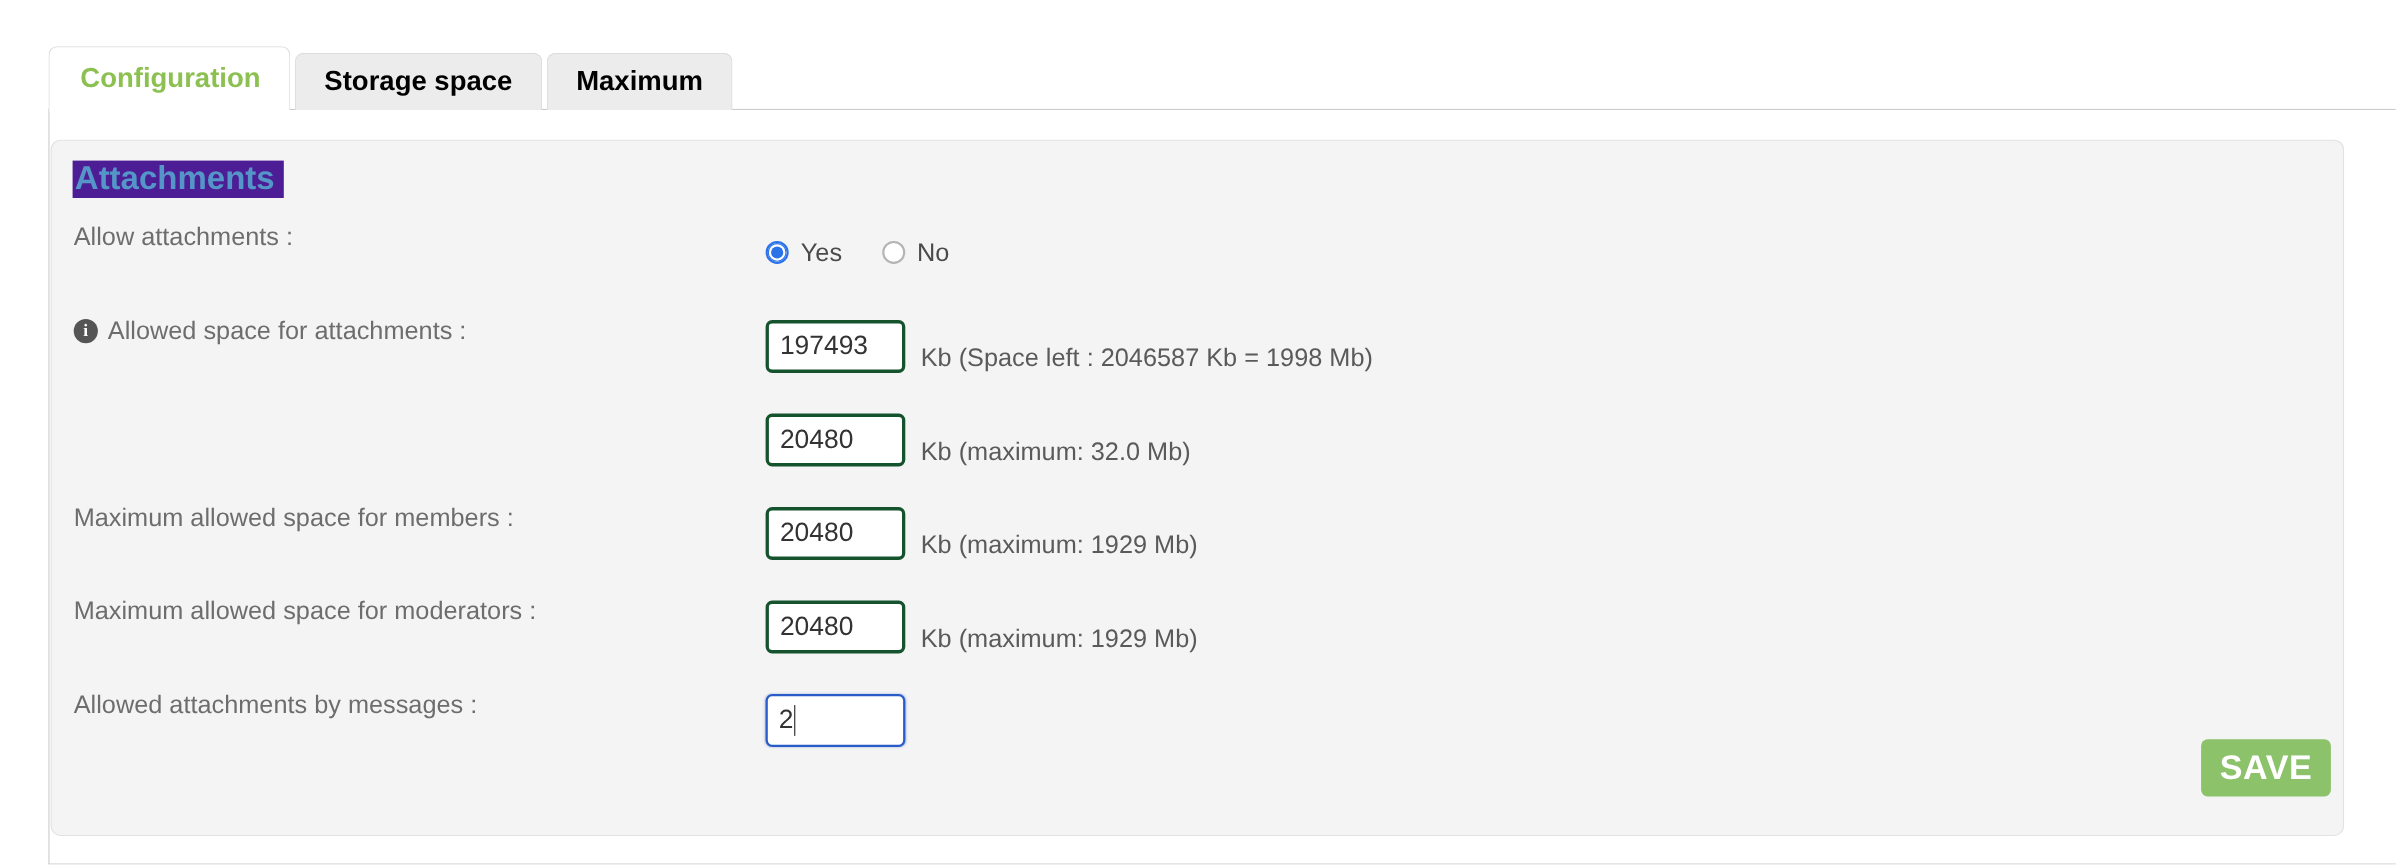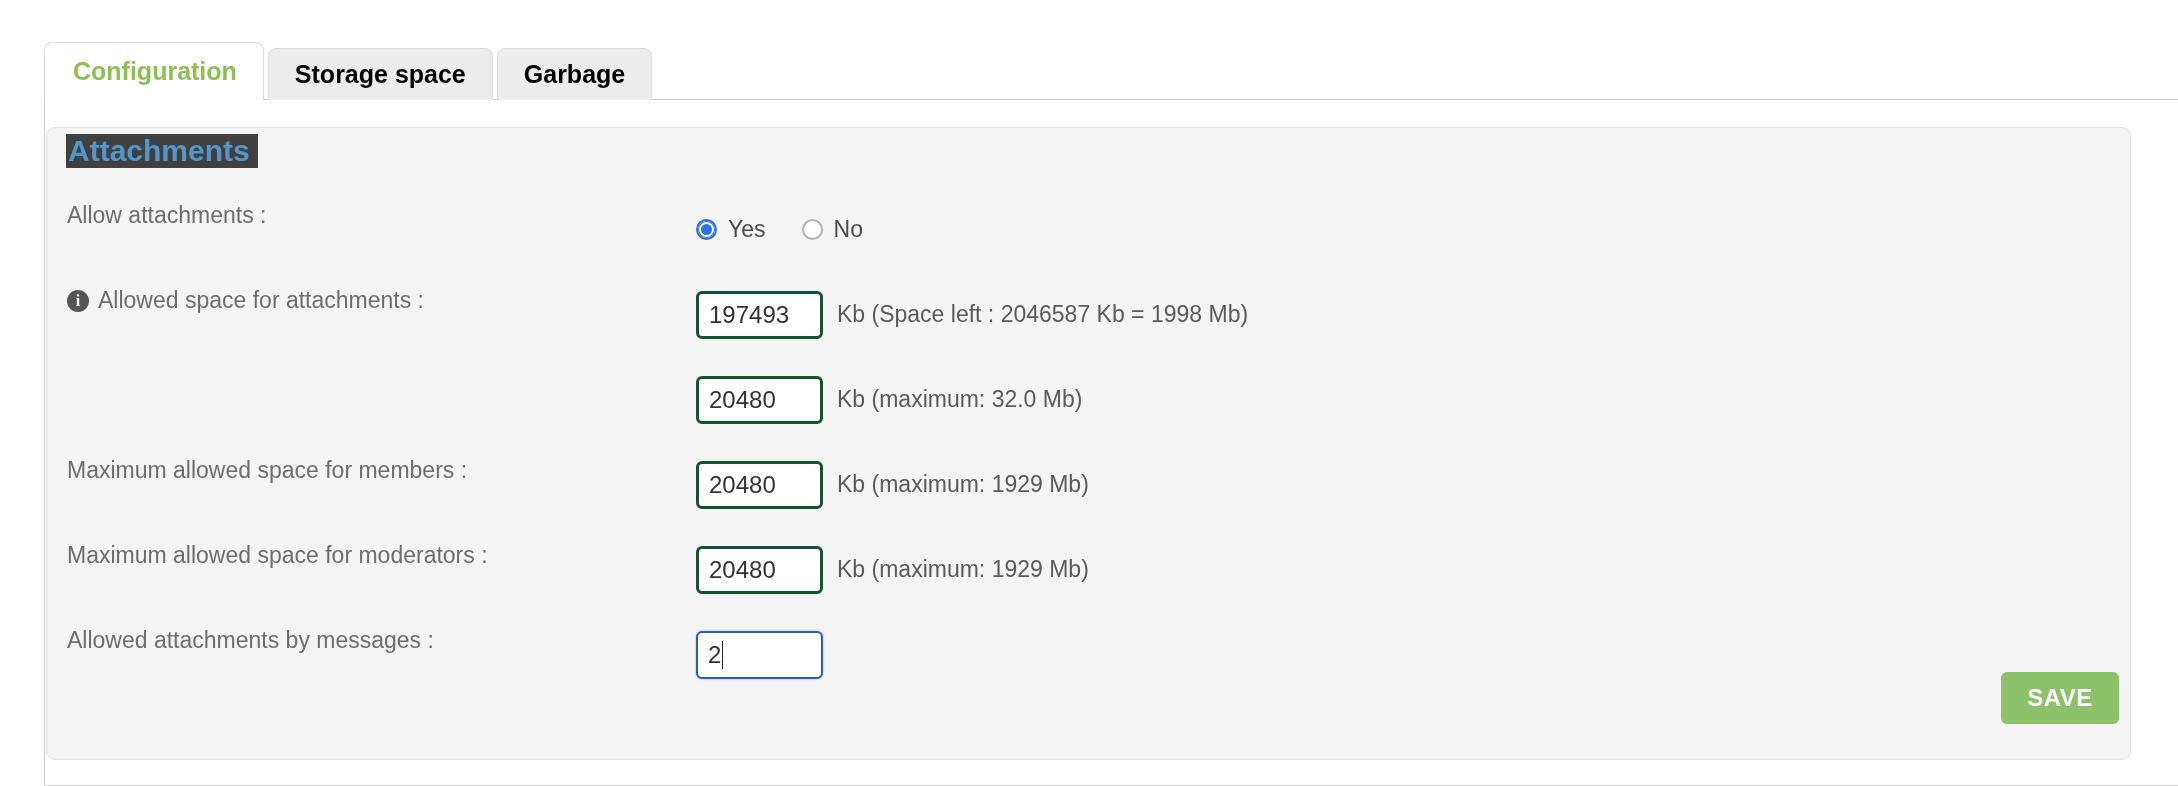--- a/index.html
+++ b/index.html
@@ -83,25 +83,25 @@
     top: 127px;
     width: 2085px;
     height: 633px;
     background: #f4f4f4;
     border: 1px solid #e2e2e2;
     border-radius: 9px;
   }
   .legend {
     position: absolute;
     left: 66px;
-    top: 134px;
+    top: 146px;
     font-size: 30px;
     font-weight: bold;
     color: #5596c8;
-    background: #404040;
+    background: #4c1d95;
     padding: 0 8px 0 2px;
     line-height: 34px;
     z-index: 2;
   }
 
   
   .form {
     position: absolute;
     left: 46px;
     top: 127px;
@@ -122,21 +122,21 @@
     align-items: center;
     gap: 9px;
     font-size: 23px;
     color: #6d6d6d;
     white-space: nowrap;
   }
   .row-control {
     position: absolute;
     left: 650px;
     display: flex;
-    align-items: center;
+    align-items: flex-end;
     margin-top: 28px;
   }
 
   
   .info-icon {
     display: inline-flex;
     align-items: center;
     justify-content: center;
     width: 22px; height: 22px;
     border-radius: 50%;
@@ -226,21 +226,21 @@
   .save-btn {
     position: absolute;
     left: 1955px;
     top: 545px;
     width: 118px;
     height: 52px;
     background: #8cc26a;
     border: none;
     border-radius: 6px;
     color: #ffffff;
-    font-size: 24px;
+    font-size: 31px;
     font-weight: bold;
     letter-spacing: 0.5px;
     cursor: pointer;
     display: flex;
     align-items: center;
     justify-content: center;
     font-family: "Liberation Sans", sans-serif;
   }
 </style>
 </head>
@@ -249,21 +249,21 @@
 <div id="screen">
 
   <div class="tabbar">
     <div class="tab active">
       <span>Configuration</span>
     </div>
     <div class="tab inactive">
       <span>Storage space</span>
     </div>
     <div class="tab inactive">
-      <span>Garbage</span>
+      <span>Maximum</span>
     </div>
   </div>
 
   <div class="panel"></div>
 
   <div class="fieldset"></div>
   <div class="legend">Attachments</div>
 
   <div class="form">
 

